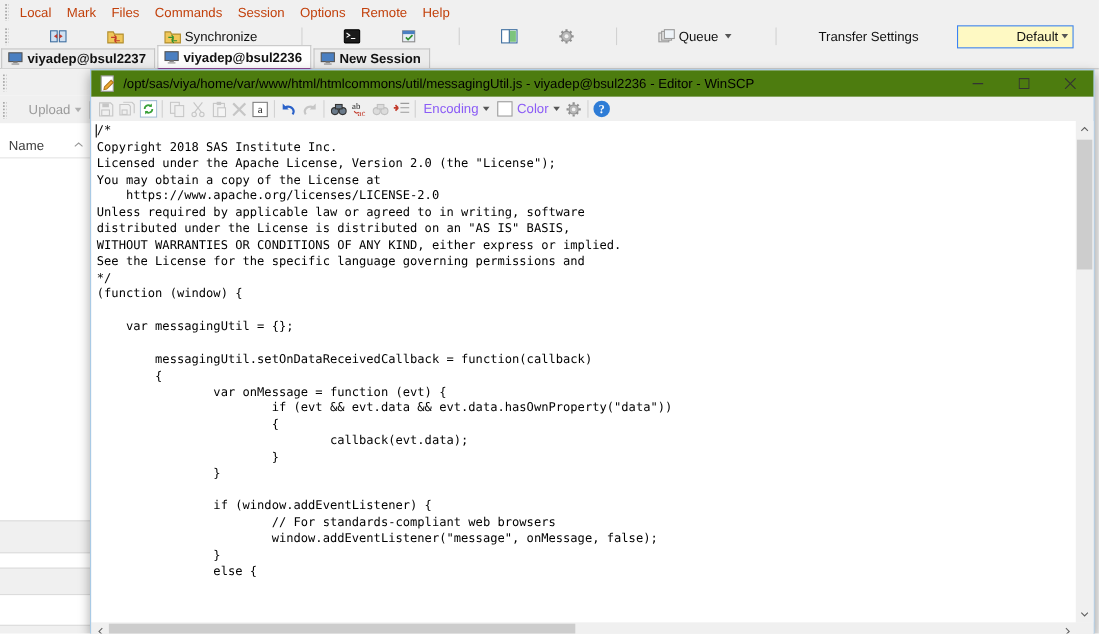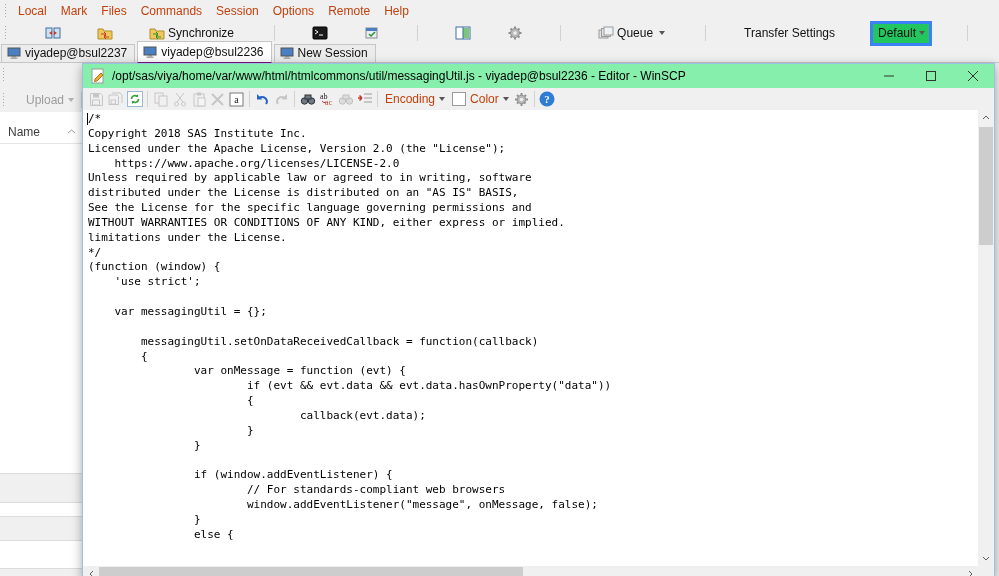--- a/index.html
+++ b/index.html
@@ -16,52 +16,52 @@
   
   .menubar { height:22px; display:flex; align-items:center; padding-left:2px; }
   .menu-item { font-size:12px; color:#c2410c; padding:3px 7px; cursor:default; }
   
   .toolbar { height:22px; display:flex; align-items:center; padding-left:2px;gap:32px; }
   .tbtn { height:20px; display:flex; align-items:center; padding:0 2px; border-radius:2px; }
   .tbtn svg { display:block; }
   .tlabel { font-size:12px; color:#111; margin:0 3px; white-space:nowrap; }
   .tsep { width:1px; height:16px; background:#d2d2d2; margin:0 3px; flex:0 0 auto; }
   .caret-down { width:0; height:0; border-left:3px solid transparent; border-right:3px solid transparent; border-top:4px solid #555; margin:0 3px; }
-  .combo { width:120px; height:19px; background:#22c55e; border:3px solid #3b82f6; display:flex; align-items:center; position:relative; }
+  .combo { width:120px; height:19px; background:#fef9c3; border:1px solid #3b82f6; display:flex; align-items:center; position:relative;padding-left:48px; }
   .combo-value { font-size:12px; color:#111; padding-left:5px; flex:1; }
   .combo .caret-down { margin-right:4px; }
   
-  .tabrow { height:19px; display:flex; align-items:flex-end; padding-left:1px; border-bottom:1px solid #c6c6c6; box-sizing:border-box; }
+  .tabrow { height:19px; display:flex; align-items:flex-end; padding-left:1px; border-bottom:1px solid #c6c6c6; box-sizing:border-box;font-weight:bold; }
   .tab { height:16px; display:flex; align-items:center; gap:4px; padding:0 7px 1px 5px; font-size:12px; color:#111;
          background:#ececec; border:1px solid #c6c6c6; border-bottom:none; margin-right:2px; white-space:nowrap; }
   .tab.active { background:#fdfdfd; height:19px; margin-bottom:-1px; border-bottom:1px solid #701a75; }
   .tab svg { flex:0 0 auto; }
   
   .left-panel { position:absolute; left:0; top:63px; width:82px; height:513px; background:#fff; }
   .lp-top { position:absolute; left:0; top:0; width:100%; height:24px; background:#f0f0f0; display:flex; align-items:center; }
   .lp-toolbar { position:absolute; left:0; top:24px; width:100%; height:25px; background:#f0f0f0; display:flex; align-items:center; }
   .lp-upload-label { font-size:12px; color:#9b9b9b; margin-left:17px; }
   .lp-caret { width:0;height:0;border-left:3px solid transparent;border-right:3px solid transparent;border-top:4px solid #b0b0b0; margin:0 4px; }
   .lp-header { position:absolute; left:0; top:57px; width:100%; height:23px; background:#fff; border-bottom:1px solid #e4e4e4; display:flex; align-items:center; }
   .lp-header-label { font-size:12px; color:#3c3c3c; margin-left:8px; flex:1; }
   .lp-sort { margin-right:6px; }
   .lp-bar { position:absolute; left:0; width:100%; background:#f0f0f0; border-top:1px solid #dcdcdc; border-bottom:1px solid #dcdcdc; box-sizing:border-box; }
   
   .editor {
     position:absolute; left:82px; top:63px; width:911px; height:513px;
     background:#f0f0f0; border:1px solid #9ac2e4; box-shadow:0 3px 10px rgba(0,0,0,0.35);
     box-sizing:content-box;
   }
-  .etitle { height:24px; background:#86efac; display:flex; align-items:center; }
+  .etitle { height:24px; background:#4d7c0f; display:flex; align-items:center; }
   .etitle-icon { margin:0 6px 0 7px; }
   .etitle-text { font-size:12px; color:#000; flex:1; white-space:nowrap; overflow:hidden; }
   .wbtn { width:42px; height:24px; display:flex; align-items:center; justify-content:center; }
   .etoolbar { height:22px; background:#f0f0f0; display:flex; align-items:center; padding-left:4px; }
   .ebtn { width:19px; height:20px; display:flex; align-items:center; justify-content:center; }
-  .etext { font-size:12px; color:#c2410c; margin:0 1px 0 4px; white-space:nowrap; }
+  .etext { font-size:12px; color:#8b5cf6; margin:0 1px 0 4px; white-space:nowrap; }
   .color-swatch { width:12px; height:12px; background:#fff; border:1px solid #9a9a9a; margin-left:4px; }
   
   .econtent { display:flex; height:456px; background:#fff; }
   .code-pane { flex:1; overflow:hidden; position:relative; padding:2px 0 0 5px; box-sizing:border-box; }
   .code-line { height:14.85px; font-family:"DejaVu Sans Mono", monospace; font-size:11px; line-height:14.85px; white-space:pre; color:#000; }
   .caret-bar { position:absolute; left:4px; top:3px; width:1px; height:12px; background:#000; }
   
   .vscroll { width:16px; background:#f0f0f0; position:relative; flex:0 0 auto; }
   .varrow { position:absolute; left:0; width:16px; height:15px; display:flex; align-items:center; justify-content:center; }
   .varrow.up { top:0; } .varrow.down { bottom:0; }
@@ -404,29 +404,28 @@
   </div>
 
   <div class="econtent">
     <div class="code-pane">
       <div class="caret-bar"></div>
       <div>
 
       <div class="code-line">/*</div>
           <div class="code-line">Copyright 2018 SAS Institute Inc.</div>
           <div class="code-line">Licensed under the Apache License, Version 2.0 (the "License");</div>
+          <div class="code-line">You may obtain a copy of the License at</div>
           <div class="code-line">    https://www.apache.org/licenses/LICENSE-2.0</div>
           <div class="code-line">Unless required by applicable law or agreed to in writing, software</div>
           <div class="code-line">distributed under the License is distributed on an "AS IS" BASIS,</div>
+          <div class="code-line">WITHOUT WARRANTIES OR CONDITIONS OF ANY KIND, either express or implied.</div>
           <div class="code-line">See the License for the specific language governing permissions and</div>
-          <div class="code-line">WITHOUT WARRANTIES OR CONDITIONS OF ANY KIND, either express or implied.</div>
-          <div class="code-line">limitations under the License.</div>
           <div class="code-line">*/</div>
           <div class="code-line">(function (window) {</div>
-          <div class="code-line">    'use strict';</div>
           <div class="code-line"></div>
           <div class="code-line">    var messagingUtil = {};</div>
           <div class="code-line"></div>
           <div class="code-line">        messagingUtil.setOnDataReceivedCallback = function(callback)</div>
           <div class="code-line">        {</div>
           <div class="code-line">                var onMessage = function (evt) {</div>
           <div class="code-line">                        if (evt &amp;&amp; evt.data &amp;&amp; evt.data.hasOwnProperty("data"))</div>
           <div class="code-line">                        {</div>
           <div class="code-line">                                callback(evt.data);</div>
           <div class="code-line">                        }</div>

